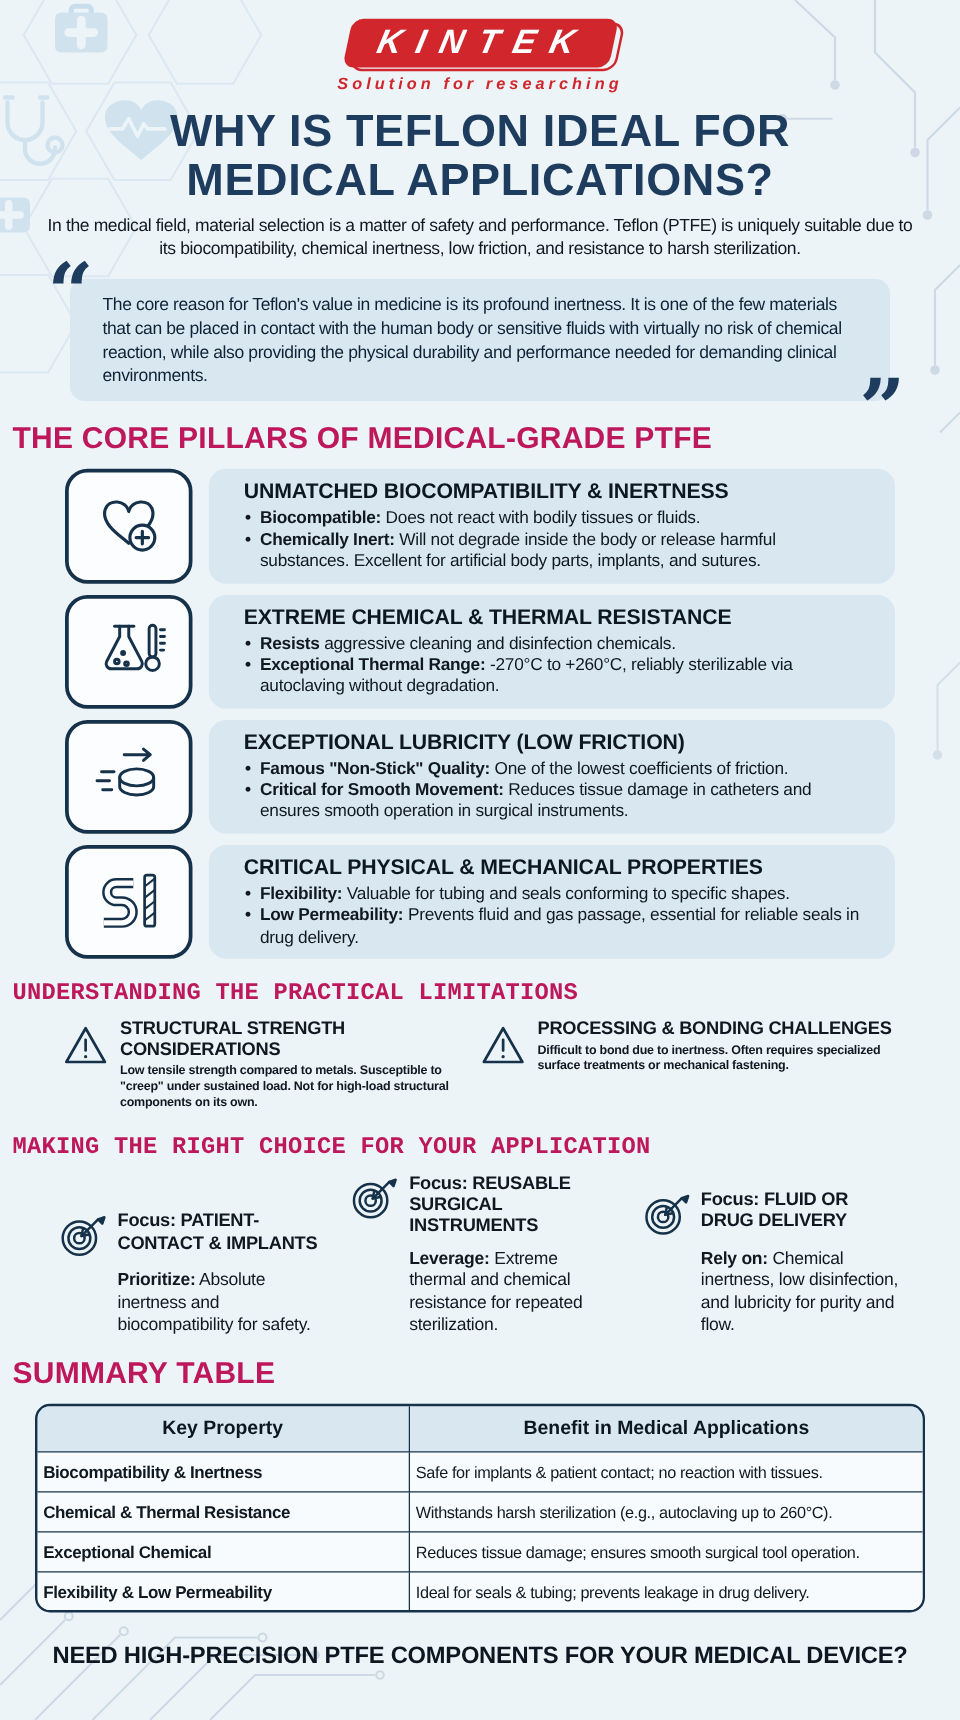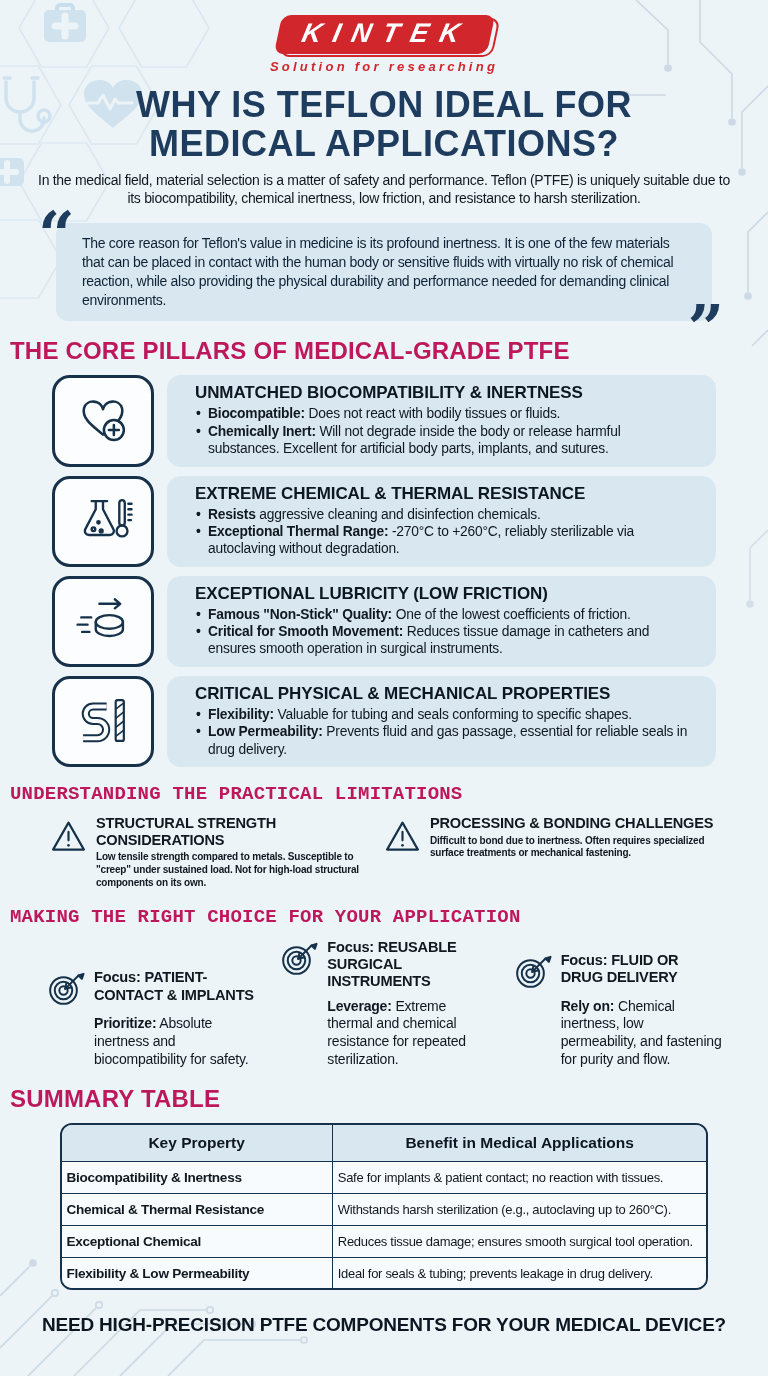--- a/index.html
+++ b/index.html
@@ -88,21 +88,21 @@
   
   .choices{display:flex;margin:2px 46px 0;gap:24px;align-items:flex-end;}
   .choice{flex:1;}
   .choice-head{display:flex;align-items:flex-start;gap:8px;}
   .choice-icon{width:40px;min-width:40px;margin-top:0px;}
   .choice-title{font-size:14.6px;font-weight:800;line-height:1.18;letter-spacing:-0.2px;padding-top:1px;}
   .choice-body{margin-left:48px;font-size:14px;letter-spacing:-0.2px;line-height:1.28;margin-top:7px;}
   .choice-body b{font-weight:700;}
 
   
-  .tbl-wrap{margin:4px 60px 0;border:2px solid #16324a;border-radius:12px;overflow:hidden;background:#f7fbfd;}
+  .tbl-wrap{margin:4px 28px 0;border:2px solid #16324a;border-radius:12px;overflow:hidden;background:#f7fbfd;}
   table.summary{width:calc(100% + 3px);margin:-1.5px;border-collapse:collapse;}
   table.summary th{
     background:#d9e7f1;font-size:15.5px;font-weight:700;color:#0d1722;
     padding:9px 6px;border:1.5px solid #16324a;text-align:center;
   }
   table.summary td{
     font-size:13px;letter-spacing:-0.3px;padding:8px 5px;text-align:left;
     border:1.5px solid #16324a;background:#f7fbfd;
   }
   table.summary td.prop{font-weight:700;width:42%;font-size:13.6px;}
@@ -341,21 +341,21 @@
         <svg class="choice-icon" viewBox="0 0 48 48" fill="none" stroke="#16324a" stroke-width="2.4" stroke-linecap="round" stroke-linejoin="round">
           <circle cx="21" cy="27" r="16"></circle>
             <circle cx="21" cy="27" r="10.5"></circle>
             <circle cx="21" cy="27" r="5"></circle>
           <path d="M23 25 L39 9"></path>
             <path d="M23 25 l7 -1.5 M23 25 l1.5 -7"></path>
             <path d="M39 9 l6 -2 -2 6 z" fill="#16324a"></path>
         </svg>
         <div class="choice-title">Focus: FLUID OR DRUG DELIVERY</div>
       </div>
-      <div class="choice-body"><b>Rely on:</b><span> Chemical inertness, low permeability, and fastening for purity and flow.</span></div>
+      <div class="choice-body"><b>Rely on:</b><span> Chemical inertness, low disinfection, and lubricity for purity and flow.</span></div>
     </div>
   </div>
 
   <div class="sec-h">SUMMARY TABLE</div>
   <div class="tbl-wrap">
     <table class="summary">
       <thead>
         <tr>
           <th style="width:42%">Key Property</th>
           <th>Benefit in Medical Applications</th>

